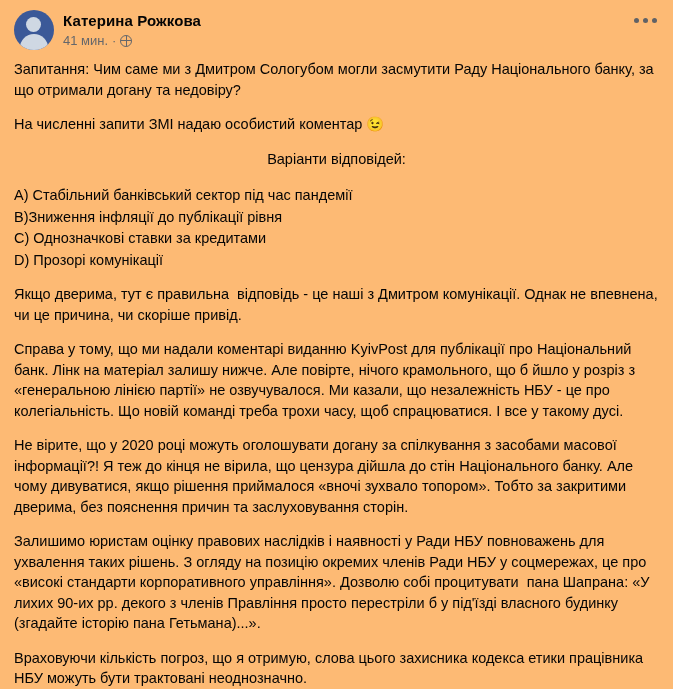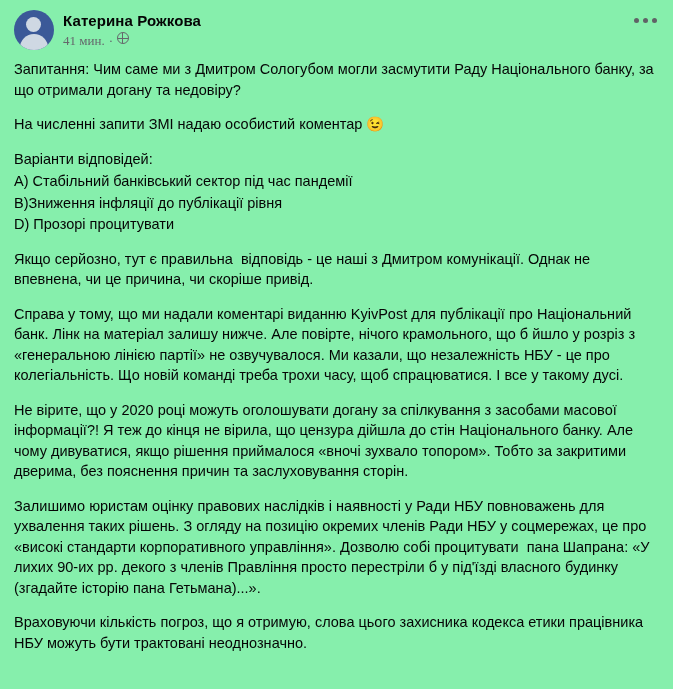--- a/index.html
+++ b/index.html
@@ -10,21 +10,21 @@
     width: 673px;
     height: 689px;
     background: #ffffff;
     font-family: "Liberation Sans", sans-serif;
     color: #050505;
     overflow: hidden;
   }
   .post {
     width: 673px;
     height: 689px;
-    background: #86efac;
+    background: #fdba74;
     box-sizing: border-box;
     position: relative;
   }
   .post-header {
     display: flex;
     align-items: flex-start;
     padding: 10px 14px 6px 14px;
     position: relative;
   }
   .avatar {
@@ -63,25 +63,25 @@
   }
   .author-name {
     font-size: 15px;
     font-weight: bold;
     color: #050505;
     line-height: 19px;
     letter-spacing: 0.1px;
   }
   .meta-row {
     display: flex;
+    align-items: center;
     font-size: 13px;
     color: #65676b;
     line-height: 17px;
     margin-top: 2px;
-    font-family: Liberation Serif, serif;
   }
   .meta-sep {
     margin: 0 4px;
     font-size: 13px;
     color: #65676b;
   }
   .globe-icon {
     display: inline-block;
     width: 12px;
     height: 12px;
@@ -127,21 +127,22 @@
     padding: 3px 14px 0 14px;
     font-size: 14.5px;
     line-height: 20.5px;
     color: #050505;
   }
   .para {
     margin: 0 0 14px 0;
     white-space: pre-wrap;
   }
   .para.tight {
-    margin-bottom: 2px;
+    margin-bottom: 16px;
+    text-align: center;
   }
   .para.list-item {
     margin-bottom: 1px;
   }
 </style>
 </head>
 <body>
 
 <div class="post">
 
@@ -164,22 +165,23 @@
       <span></span>
     </div>
   </div>
 
   <div class="post-body">
     <p class="para">Запитання: Чим саме ми з Дмитром Сологубом могли засмутити Раду Національного банку, за що отримали догану та недовіру?</p>
     <p class="para">На численні запити ЗМІ надаю особистий коментар 😉</p>
     <p class="para tight">Варіанти відповідей:</p>
     <p class="para list-item">А) Стабільний банківський сектор під час пандемії</p>
     <p class="para list-item">В)Зниження інфляції до публікації рівня</p>
-    <p class="para">D) Прозорі процитувати</p>
-    <p class="para">Якщо серйозно, тут є правильна  відповідь - це наші з Дмитром комунікації. Однак не впевнена, чи це причина, чи скоріше привід.</p>
+    <p class="para list-item">С) Однозначкові ставки за кредитами</p>
+    <p class="para">D) Прозорі комунікації</p>
+    <p class="para">Якщо дверима, тут є правильна  відповідь - це наші з Дмитром комунікації. Однак не впевнена, чи це причина, чи скоріше привід.</p>
     <p class="para">Справа у тому, що ми надали коментарі виданню KyivPost для публікації про Національний банк. Лінк на матеріал залишу нижче. Але повірте, нічого крамольного, що б йшло у розріз з «генеральною лінією партії» не озвучувалося. Ми казали, що незалежність НБУ - це про колегіальність. Що новій команді треба трохи часу, щоб спрацюватися. І все у такому дусі.</p>
     <p class="para">Не вірите, що у 2020 році можуть оголошувати догану за спілкування з засобами масової інформації?! Я теж до кінця не вірила, що цензура дійшла до стін Національного банку. Але чому дивуватися, якщо рішення приймалося «вночі зухвало топором». Тобто за закритими дверима, без пояснення причин та заслуховування сторін.</p>
     <p class="para">Залишимо юристам оцінку правових наслідків і наявності у Ради НБУ повноважень для ухвалення таких рішень. З огляду на позицію окремих членів Ради НБУ у соцмережах, це про «високі стандарти корпоративного управління». Дозволю собі процитувати  пана Шапрана: «У лихих 90-их рр. декого з членів Правління просто перестріли б у під'їзді власного будинку (згадайте історію пана Гетьмана)...».</p>
     <p class="para">Враховуючи кількість погроз, що я отримую, слова цього захисника кодекса етики працівника НБУ можуть бути трактовані неоднозначно.</p>
 
   </div>
 
 </div>
 
 </body></html>

